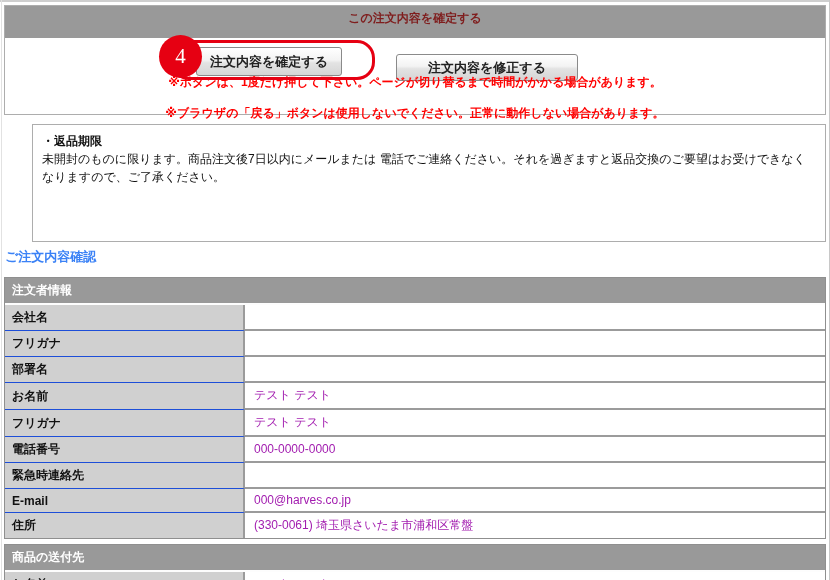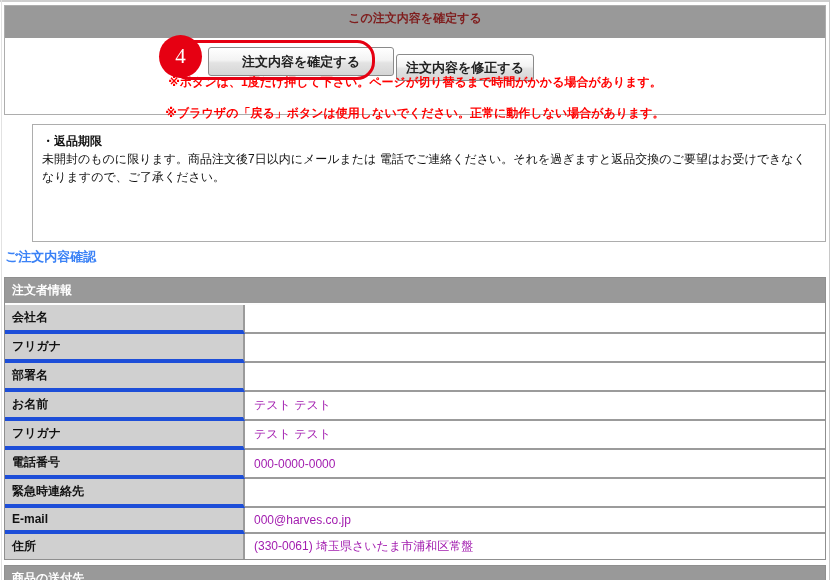--- a/index.html
+++ b/index.html
@@ -23,22 +23,22 @@
                      border:3px solid var(--annotation-red,#e60012); border-radius:18px;
                      z-index:2; pointer-events:none; }
   .step-circle { position:absolute; left:154px; top:-3px; width:43px; height:43px;
                  border-radius:50%; background:var(--annotation-red,#e60012); color:#fff;
                  font-family:"Liberation Serif","DejaVu Serif",serif; font-size:21px;
                  text-align:center; line-height:42px; z-index:3; }
 
   .btn { position:absolute; font-family:inherit; font-weight:bold; font-size:13px; color:#222;
          background:linear-gradient(to bottom,#ffffff 0%,#f3f3f3 45%,#e3e3e3 55%,#d5d5d5 100%);
          border:1px solid #8a8a8a; border-radius:3px; box-shadow:inset 0 1px 0 #fff; cursor:pointer; }
-  .confirm-btn { left:203px; top:9px; width:186px; height:29px; z-index:1; }
-  .modify-btn  { left:391px; top:16px; width:138px; height:27px; }
+  .confirm-btn { left:191px; top:9px; width:146px; height:29px; z-index:1; }
+  .modify-btn  { left:391px; top:16px; width:182px; height:27px; }
 
   .warning { position:absolute; left:0; right:0; text-align:center;
              color:var(--warning-red,#f00); font-size:12px; font-weight:bold; letter-spacing:0; }
   .w1 { top:36px; } .w2 { top:67px; }
 
   
   .policy-box { margin-top:9px; border:1px solid #adadad; height:118px;
                 padding:7px 9px; font-size:12px; line-height:1.5; color:#111;margin-left:28px; }
   .policy-title { font-weight:bold; }
   .policy-gap { height:18px; }
@@ -47,21 +47,21 @@
   .section-heading { margin:6px 0 11px 1px; font-size:13px; font-weight:bold; color:#3b82f6; }
 
   
   .info-table { width:100%; border-collapse:separate; border-spacing:0;
                 border:1px solid #8f8f8f; background:#fff; }
   .info-table td.thead { background:var(--header-gray,#999); color:#fff; font-weight:bold;
                          font-size:12px; padding:4px 7px; height:23px;
                          border-bottom:2px solid #fdfdfd;margin-left:48px; }
   .info-table th.label { width:240px; background:var(--label-gray,#d0d0d0); font-size:12px;
                          text-align:left; padding:4px 7px; height:23px; font-weight:bold; color:#111;
-                         border-right:2px solid #9b9b9b; border-bottom:4px solid #1d4ed8; }
+                         border-right:2px solid #9b9b9b; border-bottom:1px solid #1d4ed8; }
   .info-table td.value { font-size:12px; padding:4px 9px; height:23px; color:#a21caf; background:#fff;
                          border-bottom:2px solid #9b9b9b; }
   .info-table tr:last-child th.label,
   .info-table tr:last-child td.value { border-bottom:none; }
   .table-gap { height:5px; }
 </style>
 </head>
 <body>
 
 <div class="top-strip"></div>

